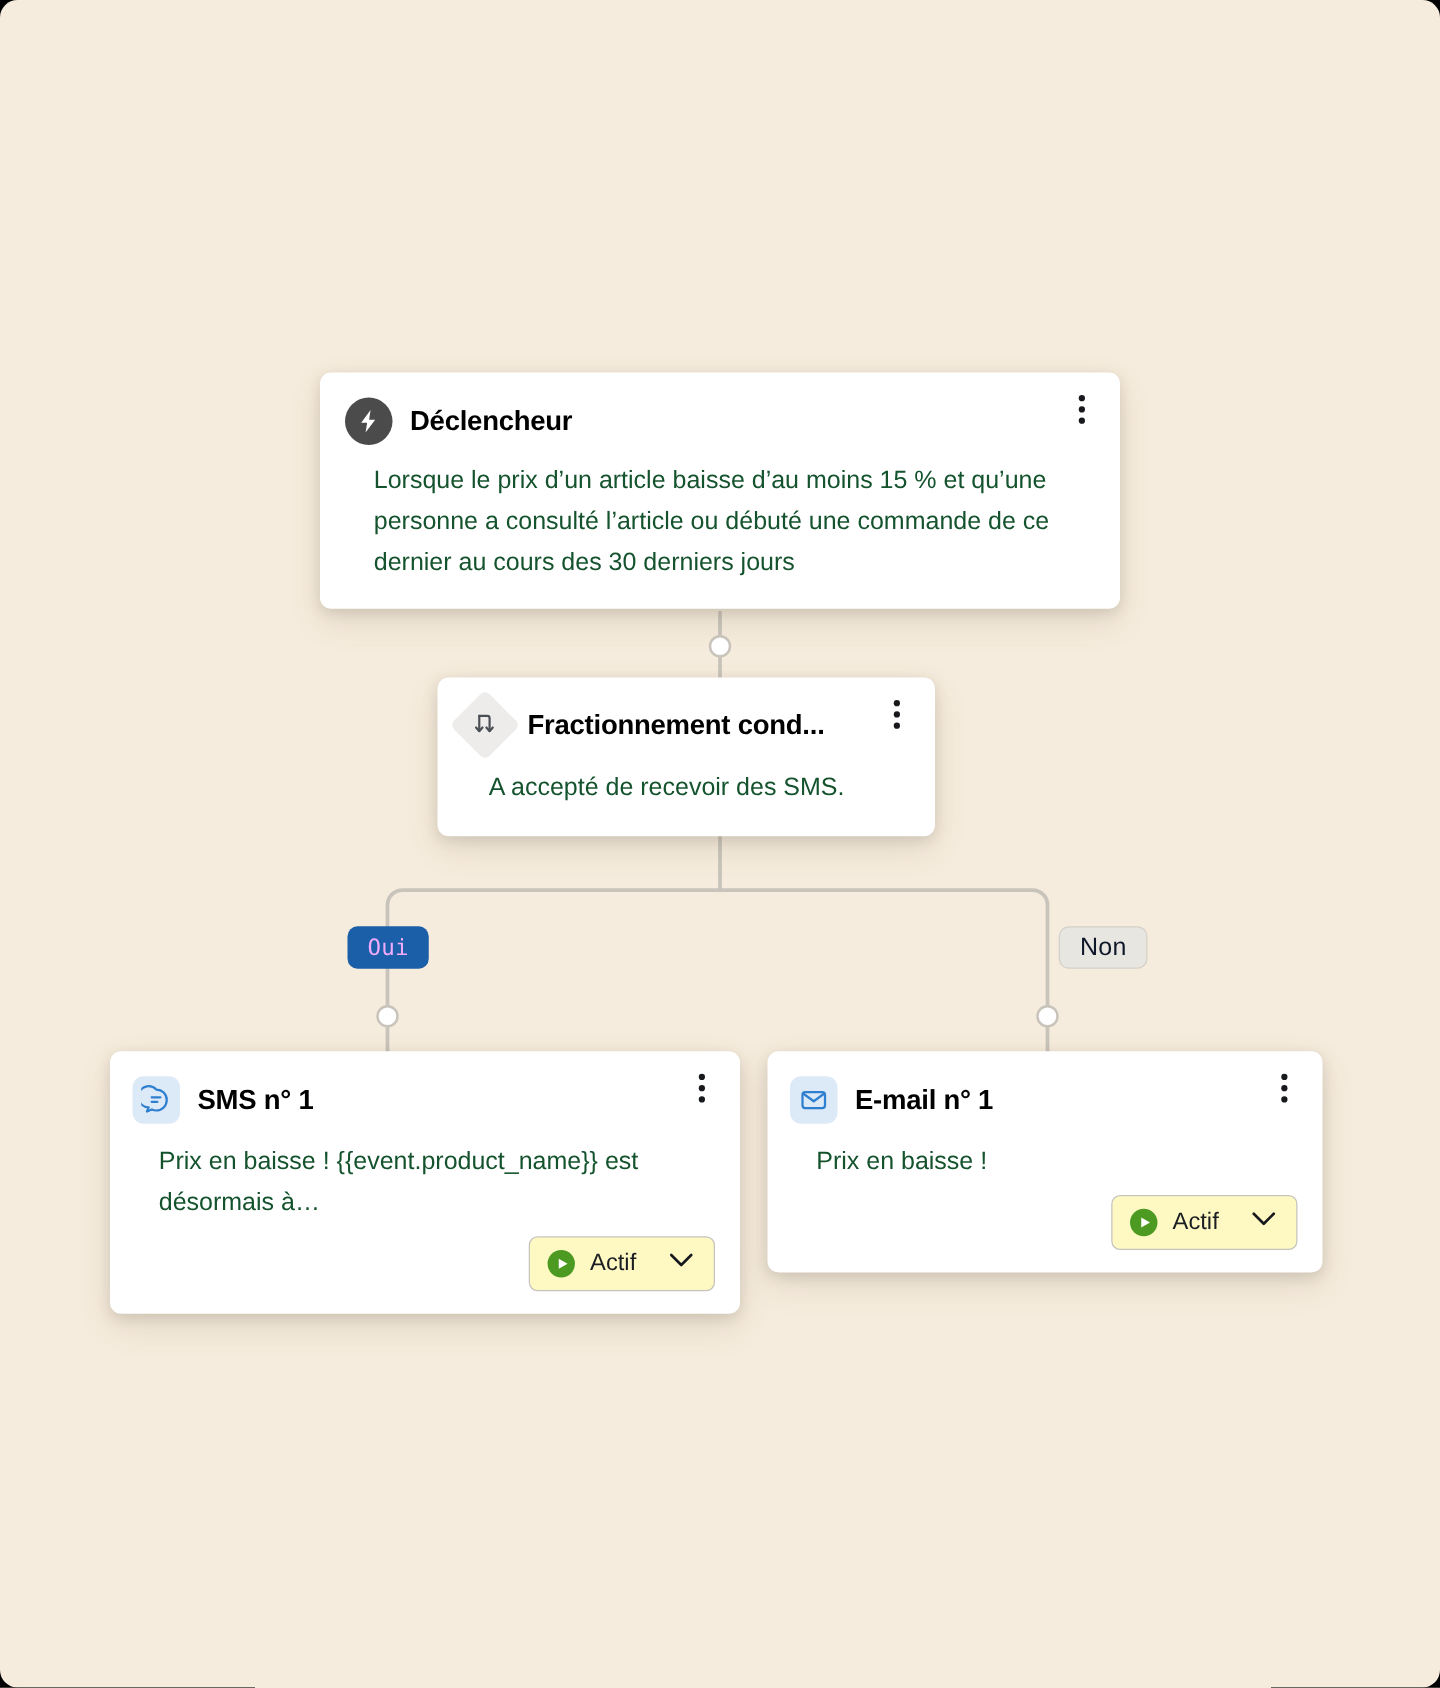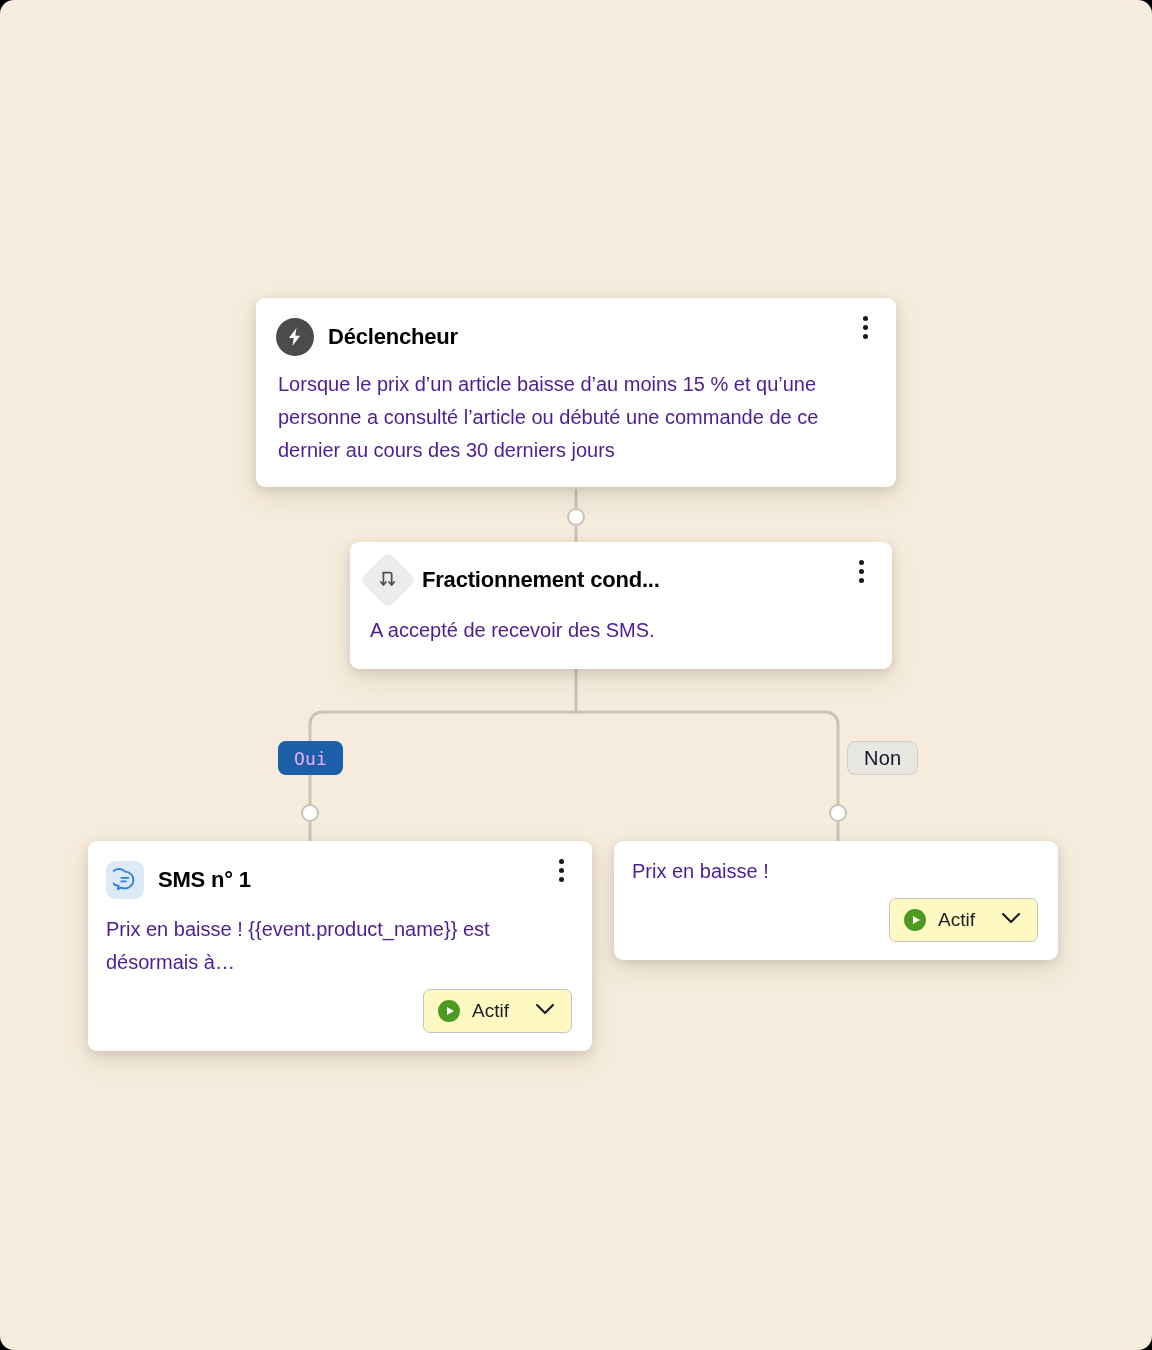--- a/index.html
+++ b/index.html
@@ -88,21 +88,22 @@
     font-weight: 700;
     color: #000000;
     letter-spacing: -.2px;
     white-space: nowrap;
     overflow: hidden;
   }
   .card-body {
     padding: 12px 22px 20px 22px;
     font-size: 20px;
     line-height: 1.65;
-    color: #4c1d95;
+    color: #14532d;
+    margin-left: 21px;
   }
 
   
   .kebab {
     position: absolute;
     right: 18px;
     top: 50%;
     transform: translateY(-50%);
     width: 26px;
     height: 30px;
@@ -237,21 +238,21 @@
       <div class="card-title">Déclencheur</div>
       <div class="kebab">
           <i></i>
           <i></i>
           <i></i>
         </div>
     </div>
     <div class="card-body">Lorsque le prix d’un article baisse d’au moins 15 % et qu’une personne a consulté l’article ou débuté une commande de ce dernier au cours des 30 derniers jours</div>
   </div>
 
-  <div class="node-card" style="left:350px; top:542px; width:542px;">
+  <div class="node-card" style="left:350px; top:542px; width:398px;">
     <div class="card-head" style="padding:18px 20px 0 18px;">
       <div class="icon-badge icon-split">
         <svg width="22" height="22" viewBox="0 0 24 24" aria-hidden="true">
           <g fill="none" stroke="#4a4f55" stroke-width="1.9" stroke-linecap="round" stroke-linejoin="round">
             <path d="M7 4 h7 a2 2 0 0 1 2 2 v11"></path>
             <path d="M7 4 v13"></path>
             <path d="M4.2 14.2 L7 17.4 L9.8 14.2"></path>
             <path d="M13.2 14.2 L16 17.4 L18.8 14.2"></path>
           </g>
         </svg>
@@ -292,20 +293,36 @@
         <span class="chev">
           <svg width="20" height="13" viewBox="0 0 20 13" aria-hidden="true">
             <path d="M2 2 L10 10 L18 2" fill="none" stroke="#16191d" stroke-width="2.1" stroke-linecap="round" stroke-linejoin="round"></path>
           </svg>
         </span>
       </div>
     </div>
   </div>
 
   <div class="node-card" style="left:614px; top:841px; width:444px;">
+    <div class="card-head" style="padding:20px 20px 0 18px;">
+      <div class="icon-badge icon-blue">
+        <svg width="24" height="24" viewBox="0 0 24 24" aria-hidden="true">
+          <g fill="none" stroke="#2f7fd0" stroke-width="1.8" stroke-linecap="round" stroke-linejoin="round">
+            <rect x="3" y="5.6" width="18" height="12.8" rx="2.2"></rect>
+            <path d="M3.8 7 L12 13 L20.2 7"></path>
+          </g>
+        </svg>
+      </div>
+      <div class="card-title">E-mail n° 1</div>
+      <div class="kebab">
+          <i></i>
+          <i></i>
+          <i></i>
+        </div>
+    </div>
     <div class="card-body" style="padding:14px 20px 10px 18px;">Prix en baisse !</div>
     <div class="status-row">
       <div class="status-select">
         <span class="status-dot"></span>
         <span class="status-text">Actif</span>
         <span class="chev">
           <svg width="20" height="13" viewBox="0 0 20 13" aria-hidden="true">
             <path d="M2 2 L10 10 L18 2" fill="none" stroke="#16191d" stroke-width="2.1" stroke-linecap="round" stroke-linejoin="round"></path>
           </svg>
         </span>

